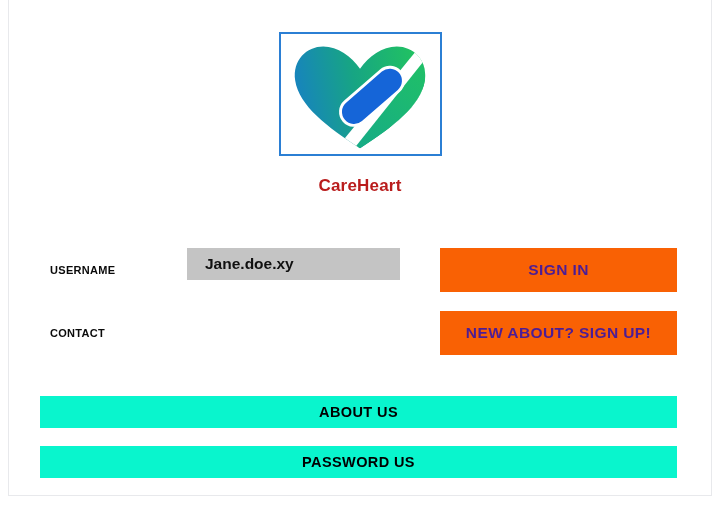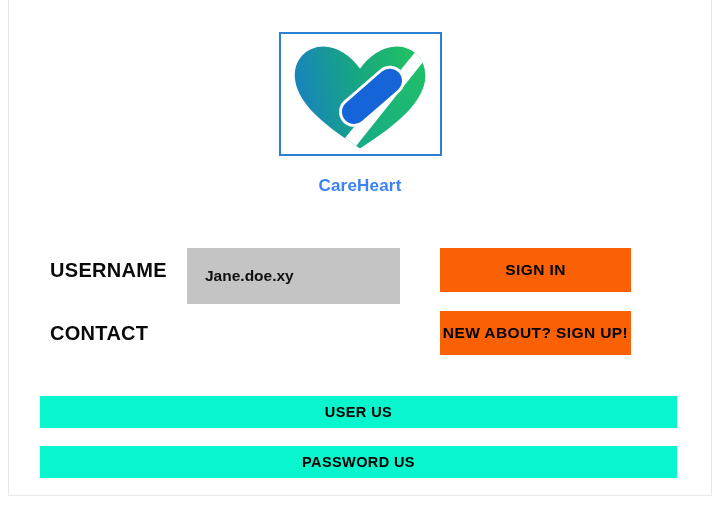--- a/index.html
+++ b/index.html
@@ -49,21 +49,21 @@
     background: #ffffff;
     vertical-align: top;
   }
 
   #logo-frame svg { display: block; width: 100%; height: 100%; }
 
   #brand-name {
     margin-top: 20px;
     font-size: 17px;
     font-weight: bold;
-    color: #3b82f6;
+    color: #b91c1c;
     letter-spacing: 0.2px;
   }
 
   
   #form-area {
     position: absolute;
     left: 0;
     top: 240px;
     width: 720px;
     height: 120px;
@@ -77,58 +77,58 @@
   }
   #row-username { top: 8px; }
   #row-password { top: 71px; }
 
   .field-label {
     position: absolute;
     left: 50px;
     top: 0;
     height: 44px;
     line-height: 44px;
-    font-size: 20px;
+    font-size: 11px;
     font-weight: bold;
     color: #0a0a0a;
     letter-spacing: 0.3px;
   }
 
   .field-input {
     position: absolute;
     left: 187px;
     top: 0;
     width: 213px;
-    height: 56px;
+    height: 32px;
     background: #c4c4c4;
     border: none;
     outline: none;
     font-family: "Liberation Sans", sans-serif;
     font-size: 15.5px;
     font-weight: bold;
     color: #101010;
     padding: 0 8px 0 18px;
     line-height: 44px;
   }
   .field-input::placeholder { color: #6d6d6d; font-weight: bold; }
 
   .action-button {
     position: absolute;
     left: 440px;
     top: 0;
-    width: 191px;
+    width: 237px;
     height: 44px;
     background: #f96104;
     border: none;
     outline: none;
     cursor: pointer;
     font-family: "Liberation Sans", sans-serif;
     font-size: 15.5px;
     font-weight: bold;
-    color: #000000;
+    color: #4c1d95;
     letter-spacing: 0.4px;
     text-align: center;
     line-height: 44px;
     padding: 0;
   }
 
   
   .nav-button {
     position: absolute;
     left: 40px;
@@ -212,17 +212,17 @@
       <input class="field-input" id="username-input" type="text" value="Jane.doe.xy" style="">
       <button class="action-button" id="signin-button">SIGN IN</button>
     </div>
 
     <div class="form-row" id="row-password">
       <div class="field-label">CONTACT</div>
       <button class="action-button" id="signup-button">NEW ABOUT? SIGN UP!</button>
     </div>
   </div>
 
-  <button class="nav-button" id="nav-about">USER US</button>
+  <button class="nav-button" id="nav-about">ABOUT US</button>
 
   <button class="nav-button" id="nav-contact">PASSWORD US</button>
 
 </div>
 
 </body></html>

